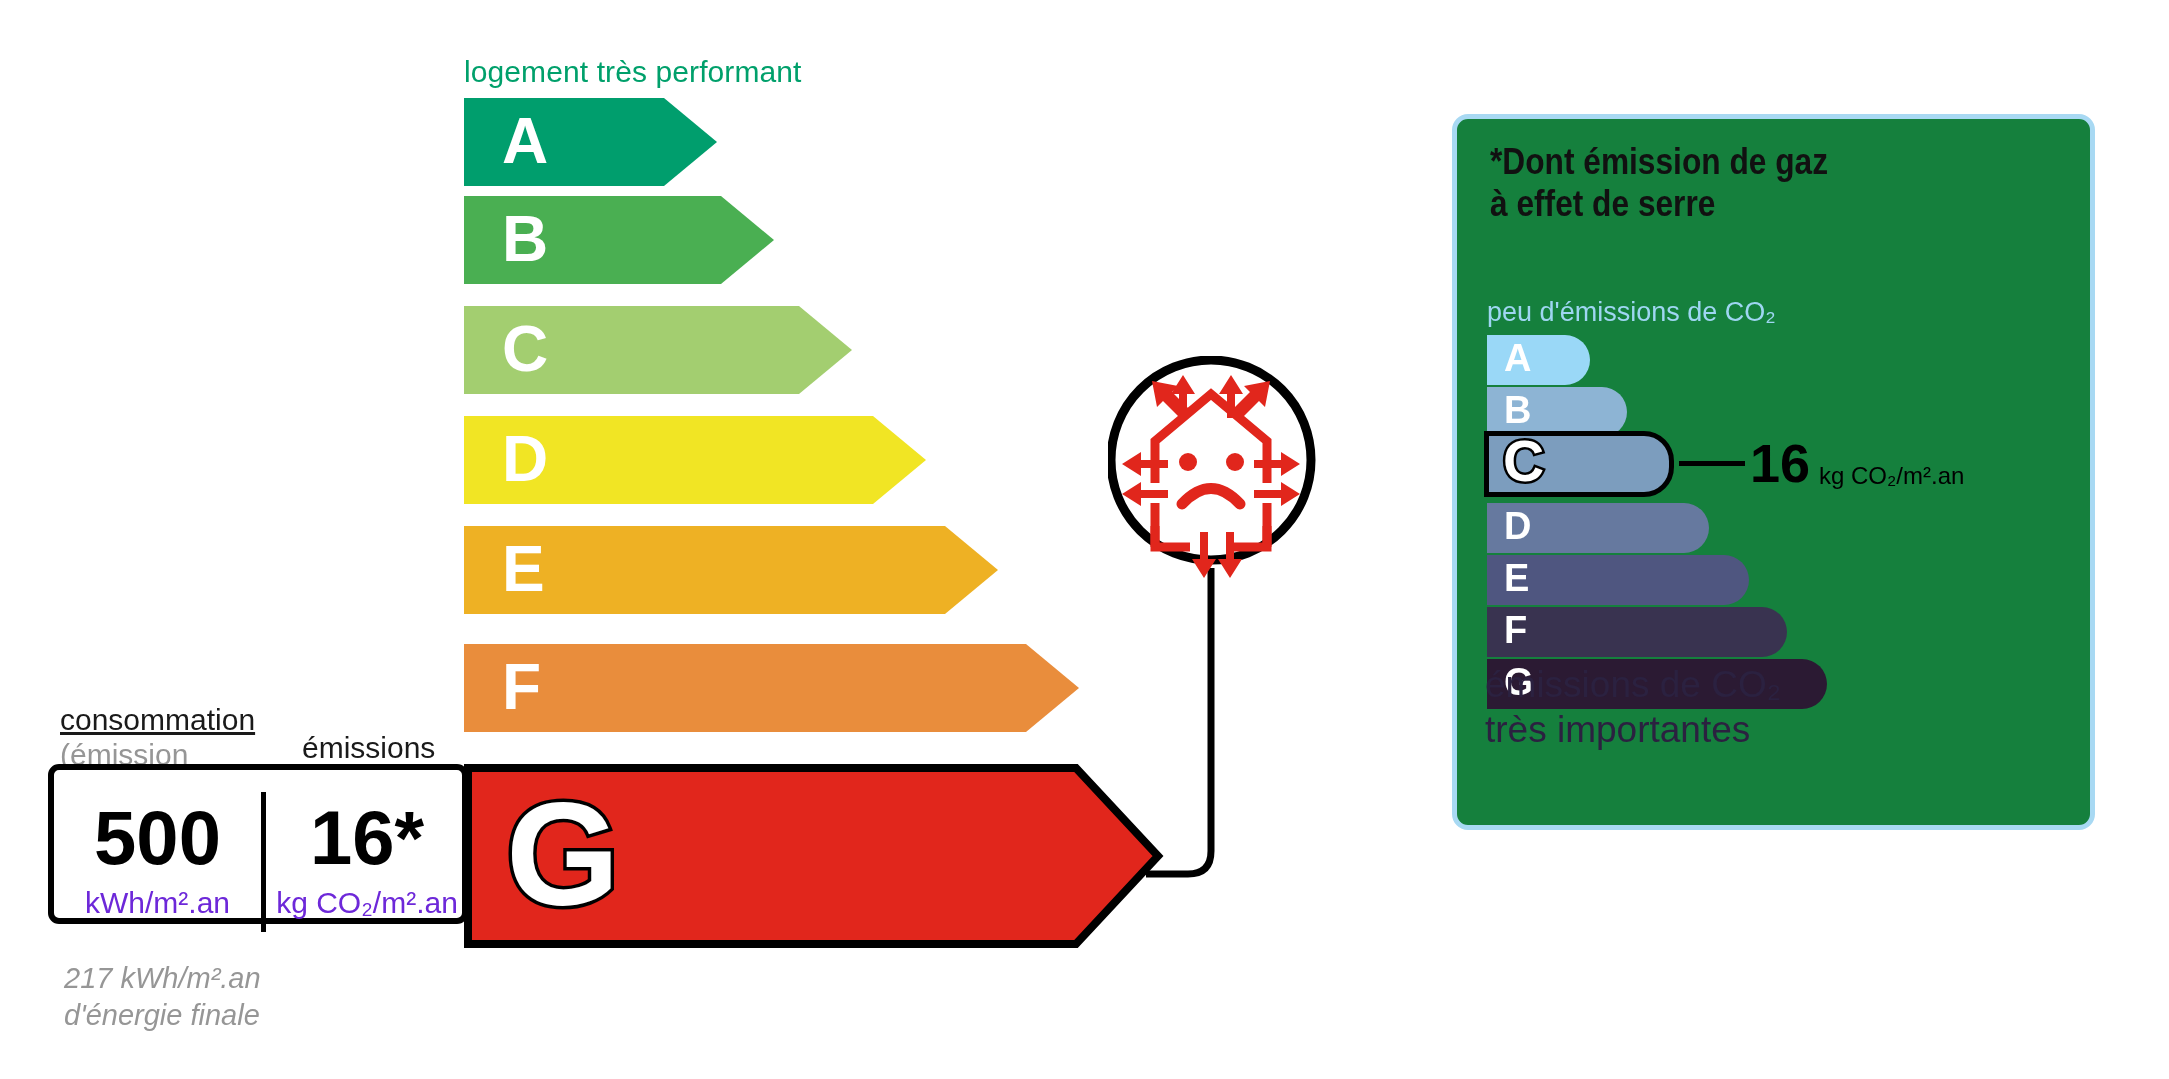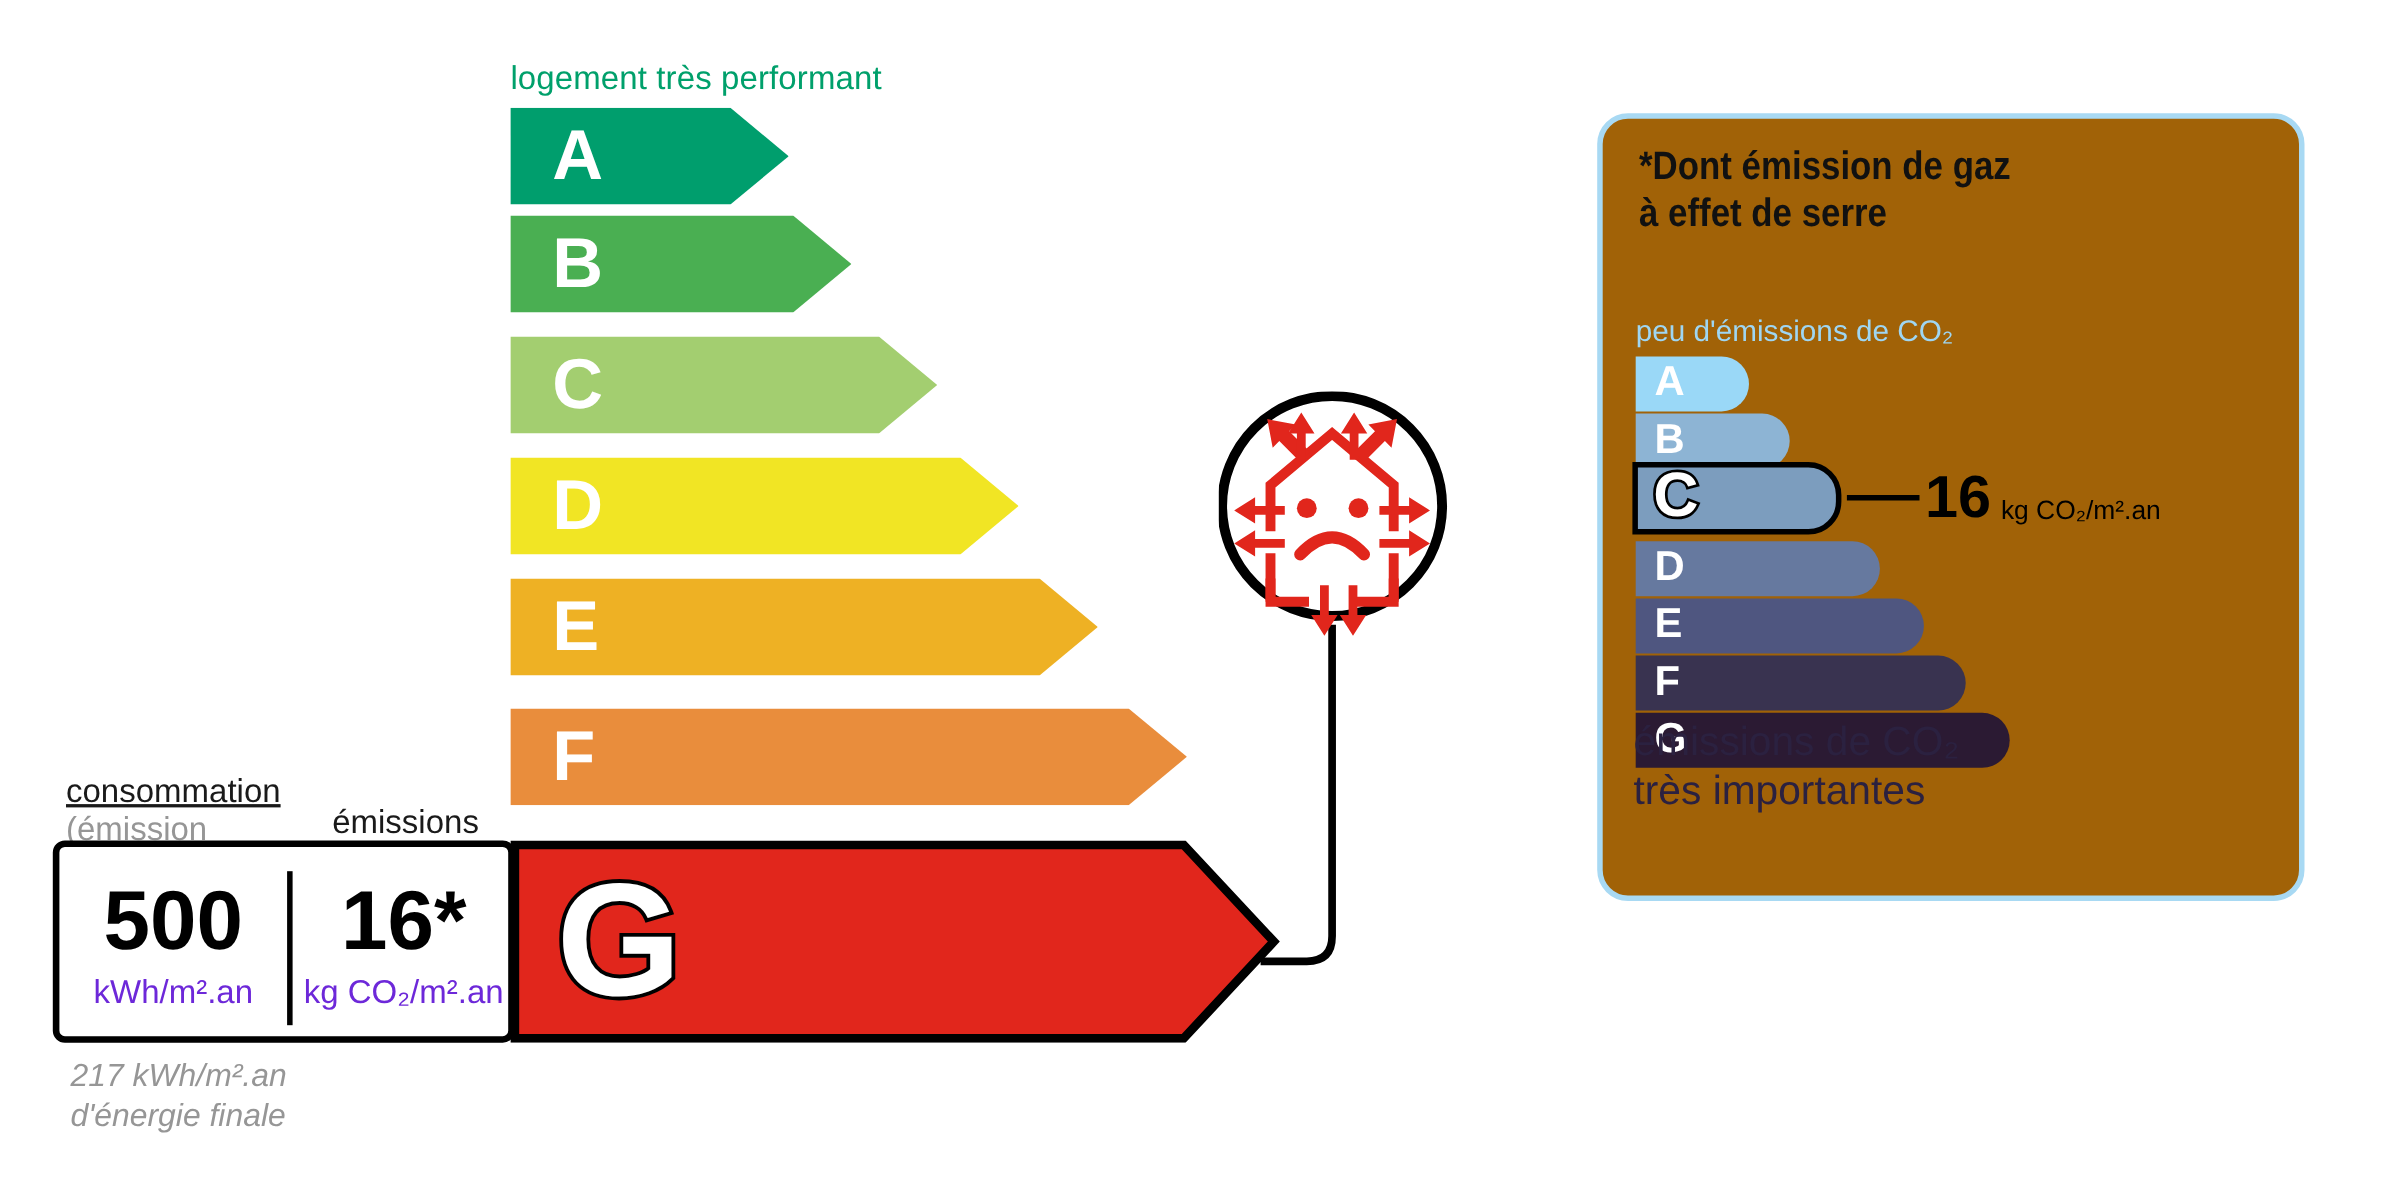--- a/index.html
+++ b/index.html
@@ -33,21 +33,21 @@
   #g-row{position:absolute;left:464px;top:764px;height:184px;}
   #g-arrow-svg{position:absolute;left:0;top:0;}
   #g-letter{
     position:absolute;left:42px;top:50%;transform:translateY(-51%);
     font-size:146px;font-weight:bold;line-height:1;color:#ffffff;
     -webkit-text-stroke:7px #000000;paint-order:stroke fill;
   }
 
   
   #consumption-box{
-    position:absolute;left:48px;top:764px;width:420px;height:184px;
+    position:absolute;left:48px;top:764px;width:420px;height:160px;
     border:6px solid #000;border-radius:11px;background:#fff;
     box-sizing:border-box;z-index:5;
   }
   #consumption-divider{
     position:absolute;left:207px;top:22px;width:5px;height:140px;background:#000;
   }
   .metric{position:absolute;top:0;height:100%;text-align:center;}
   .metric .value{
     position:absolute;left:0;right:0;top:30px;
     font-size:76px;font-weight:bold;color:#000;line-height:1;
@@ -76,22 +76,22 @@
   #bottom-caption{
     position:absolute;left:464px;top:962px;
     font-size:30px;color:#e1261c;white-space:nowrap;
   }
 
   
   #smiley-marker{position:absolute;left:1108px;top:356px;width:230px;height:540px;}
 
   
   #co2-panel{
-    position:absolute;left:1452px;top:103px;width:643px;height:716px;
-    border:5px solid #a8d9f3;border-radius:28px;background:#a16207;box-sizing:border-box;
+    position:absolute;left:1452px;top:114px;width:643px;height:716px;
+    border:5px solid #a8d9f3;border-radius:16px;background:#15803d;box-sizing:border-box;
   }
   #co2-title{
     position:absolute;left:33px;top:22px;
     font-size:36px;font-weight:bold;color:#111;line-height:1.17;
     font-family:"Liberation Sans","DejaVu Sans",sans-serif;
     transform:scaleX(.88);transform-origin:left top;white-space:nowrap;
   }
   #co2-top-caption{
     position:absolute;left:30px;top:178px;
     font-size:27px;color:#9fd6f2;white-space:nowrap;

